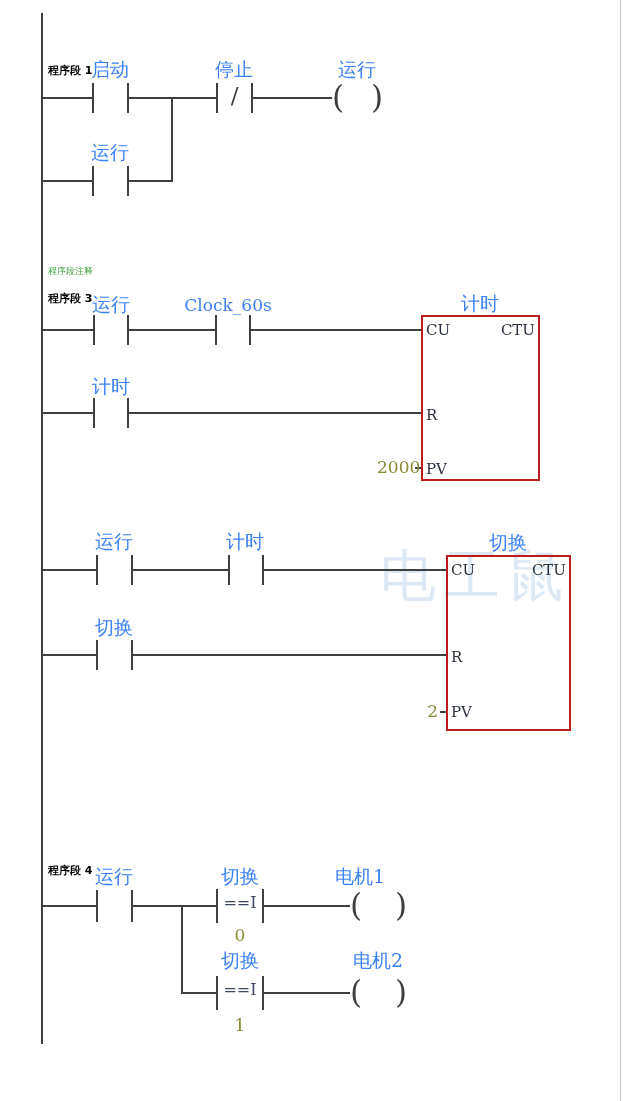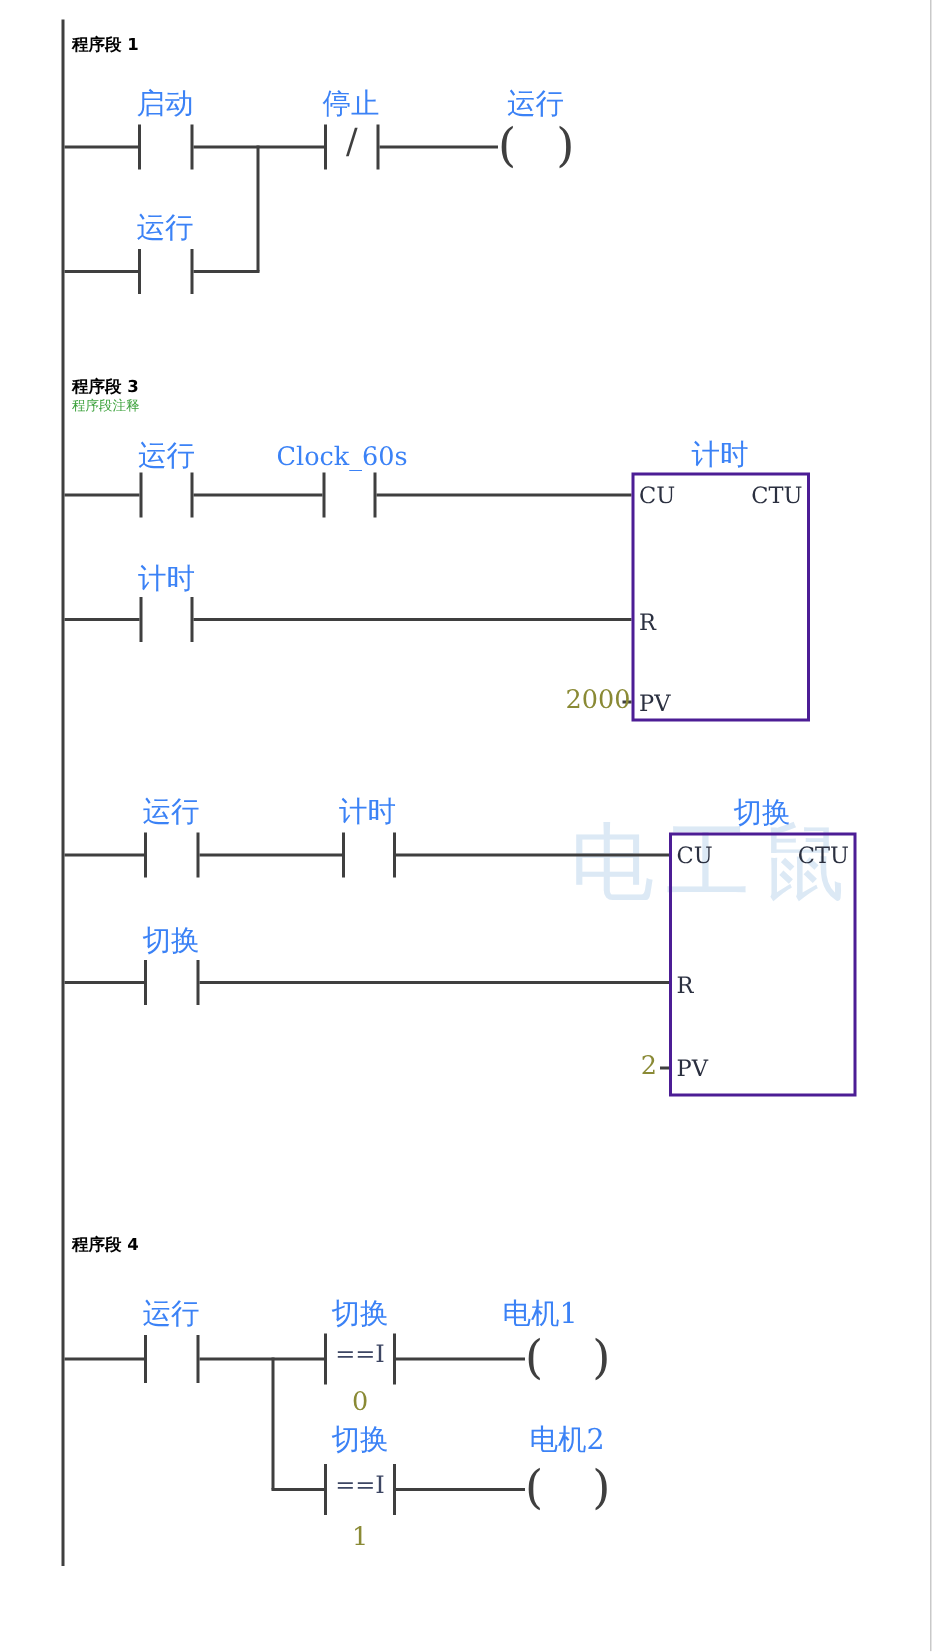--- a/index.html
+++ b/index.html
@@ -12,29 +12,29 @@
   .cbar.l{left:0}.cbar.r{right:0}
   .slash{position:absolute;left:50%;top:-3px;transform:translateX(-50%);
          font-size:23px;line-height:30px;color:#3f3f3f;}
   .cmptxt{position:absolute;left:50%;top:6px;transform:translateX(-50%);
           font-size:16px;line-height:1;color:#3d4663;white-space:nowrap;}
   .coil{position:absolute;display:flex;justify-content:space-between;z-index:3;
         font-size:31px;line-height:32px;color:#3f3f3f;font-weight:400;}
   .lbl{position:absolute;transform:translateX(-50%);font-size:19px;line-height:1.1;
        color:#3b82f6;white-space:nowrap;z-index:3;}
   .lbl.en{font-size:17px;}
-  .cbox{position:absolute;border:2px solid #4c1d95;box-sizing:border-box;
+  .cbox{position:absolute;border:2px solid #b91c1c;box-sizing:border-box;
         background:transparent;z-index:2;}
   .pin{position:absolute;font-size:15px;line-height:1;color:#2b3040;white-space:nowrap;}
   .pv-val{position:absolute;text-align:right;font-size:17px;line-height:1;
           color:#8a8a35;z-index:3;}
   .cmp-val{position:absolute;transform:translateX(-50%);font-size:17px;line-height:1;
            color:#8a8a35;z-index:3;}
   .nethdr{position:absolute;font-family:"DejaVu Sans","Liberation Sans",sans-serif;
-          font-weight:700;font-size:11px;line-height:1.1;color:#000;z-index:3;white-space:nowrap;}
+          font-weight:700;font-size:11px;line-height:1.1;color:#000;z-index:3;white-space:nowrap;margin-top:41px;}
   .netnote{position:absolute;font-family:"DejaVu Sans","Liberation Sans",sans-serif;
            font-size:9px;line-height:1.1;color:#3da23d;z-index:3;white-space:nowrap;}
   .comment{position:absolute;font-family:"DejaVu Sans","Liberation Sans",sans-serif;
            font-size:21px;line-height:1.1;color:#151515;z-index:3;white-space:nowrap;}
   .wm{position:absolute;font-family:"DejaVu Sans","Liberation Sans",sans-serif;
       font-size:56px;line-height:1;letter-spacing:8px;color:#dce9f5;z-index:1;white-space:nowrap;}
   .edge{position:absolute;top:0;height:1101px;width:1px;background:#c9c9c9;z-index:4;}
 </style>
 </head>
 <body>

